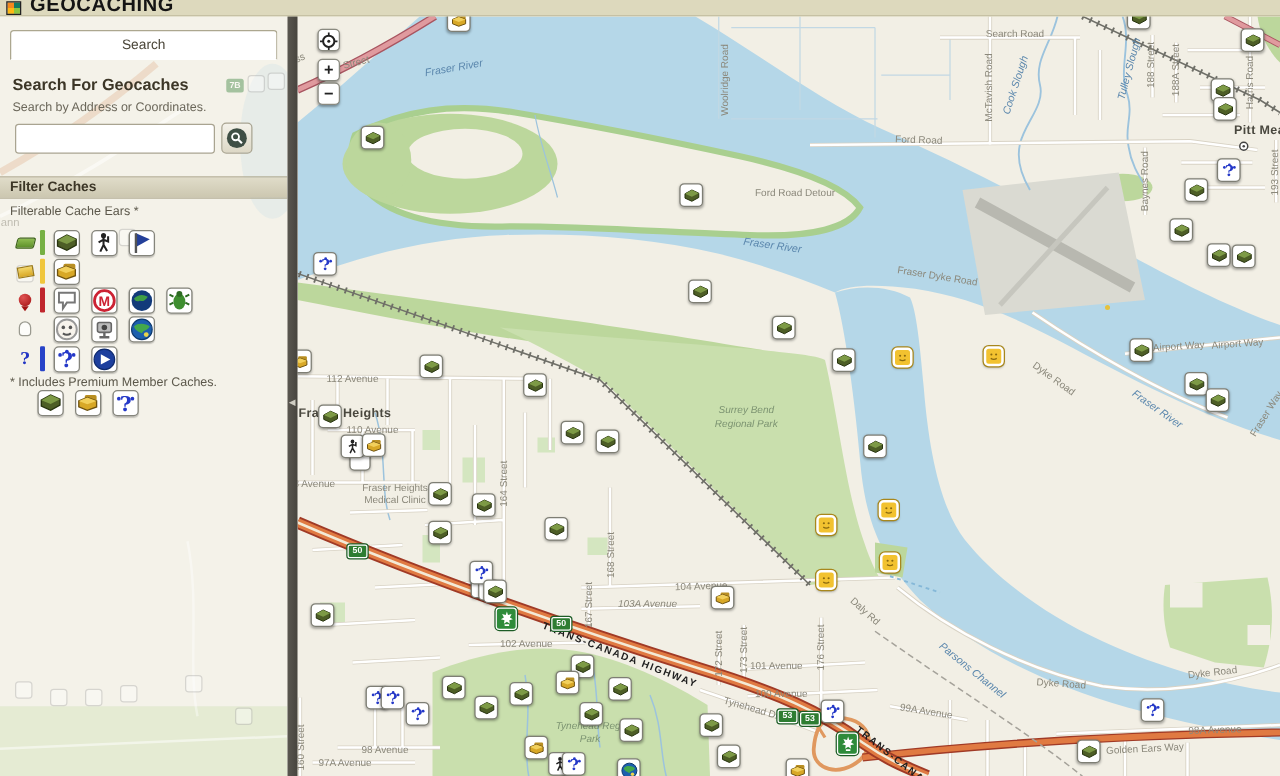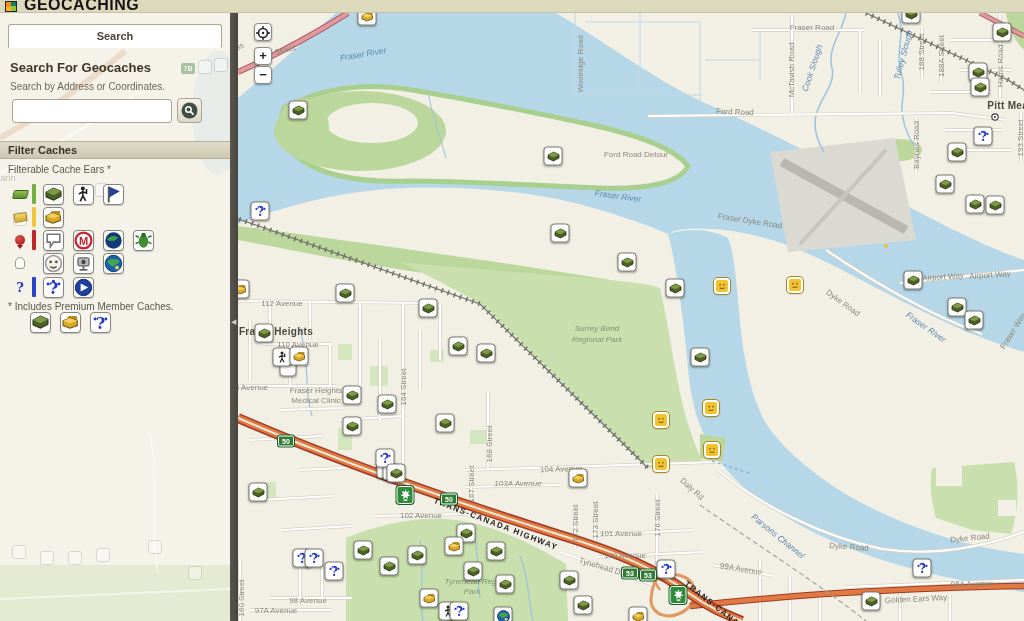--- a/index.html
+++ b/index.html
@@ -11,21 +11,21 @@
   .logo-text { position:absolute; left:24px; top:-4px; font-size:16px; font-weight:bold; letter-spacing:.5px; color:#141414; }
 
   
   .sidebar { position:absolute; left:0; top:13px; width:230px; height:608px; background:#f4f2e9; overflow:hidden; z-index:20; }
   .ghost-svg { position:absolute; left:0; top:0; pointer-events:none; }
   .gmk { position:absolute; width:14px; height:14px; background:#fff; border:1px solid #aaa; border-radius:3px; opacity:.4; }
   .ghost-place { position:absolute; left:-26px; top:160px; font-size:9px; color:#8b887b; opacity:.5; white-space:nowrap; }
   .ghost-shield { position:absolute; left:181px; top:50px; width:14px; height:11px; background:#2e7d32; border-radius:2px; color:#fff; font-size:7px; font-weight:bold; text-align:center; line-height:11px; opacity:.4; }
   .tabs { position:absolute; left:8px; top:11px; width:214px; height:24px; display:flex; }
   .tab { flex:1; text-align:center; font-size:11px; line-height:23px; color:#4a4538; border:1px solid #aca78f; background:#e9e5d4; border-radius:3px 3px 0 0; cursor:pointer; }
-  .tab.active { background:#fff; font-weight:bold; border-bottom-color:#fff; }
+  .tab.active { background:#fff; font-weight:normal; border-bottom-color:#fff; }
   .side-h1 { position:absolute; left:10px; top:47px; font-size:13px; font-weight:bold; color:#3c3627; }
   .side-sub { position:absolute; left:10px; top:68px; font-size:10px; color:#6b675a; }
   .search-row { position:absolute; left:12px; top:85px; display:flex; align-items:center; }
   .search-input { width:160px; height:24px; border:1px solid #a9a491; border-radius:3px; background:#fff; padding:0 6px; font-size:11px; }
   .search-btn { width:25px; height:25px; margin-left:5px; border:1px solid #a9a491; border-radius:4px; background:linear-gradient(#f4f2ea,#ddd8c6); display:flex; align-items:center; justify-content:center; cursor:pointer; }
   .filter-hdr { position:absolute; left:0; top:128px; width:230px; height:18px; background:linear-gradient(#e0dcc9,#ccc7b0); border-top:1px solid #b5b098; border-bottom:1px solid #b5b098; font-size:11px; font-weight:bold; color:#3c3627; line-height:17px; padding-left:8px; }
   .filter-sub { position:absolute; left:8px; top:151px; font-size:10px; color:#5c584b; }
   .frow { position:absolute; left:10px; height:22px; display:flex; align-items:center; }
   .dotbox { width:20px; display:flex; justify-content:center; }
   .bar { width:4px; height:20px; margin:0 7px 0 2px; border-radius:1px; }
@@ -342,21 +342,21 @@
     <circle cx="995" cy="117" r="1" fill="#444"></circle>
   </svg>
 
   <div id="label-layer">
       <span class="ml water" style="left: 125px; top: 41px; transform: translate(-50%, -50%) rotate(-10deg);">Fraser River</span>
       <span class="ml water" style="left: 380px; top: 183px; transform: translate(-50%, -50%) rotate(8deg);">Fraser River</span>
       <span class="ml water" style="left: 688px; top: 314px; transform: translate(-50%, -50%) rotate(35deg);">Fraser River</span>
       <span class="ml water" style="left: 574px; top: 55px; transform: translate(-50%, -50%) rotate(-72deg);">Cook Slough</span>
       <span class="ml water" style="left: 665px; top: 42px; transform: translate(-50%, -50%) rotate(-75deg);">Tulley Slough</span>
       <span class="ml water" style="left: 540px; top: 523px; transform: translate(-50%, -50%) rotate(39deg);">Parsons Channel</span>
-      <span class="ml road" style="left: 574px; top: 14px; transform: translate(-50%, -50%);">Fraser Road</span>
+      <span class="ml road" style="left: 574px; top: 14px; transform: translate(-50%, -50%);">Search Road</span>
       <span class="ml road" style="left: 553px; top: 57px; transform: translate(-50%, -50%) rotate(-90deg);">McTavish Road</span>
       <span class="ml road" style="left: 342px; top: 51px; transform: translate(-50%, -50%) rotate(-90deg);">Woolridge Road</span>
       <span class="ml road" style="left: 497px; top: 99px; transform: translate(-50%, -50%) rotate(2deg);">Ford Road</span>
       <span class="ml road" style="left: 398px; top: 141px; transform: translate(-50%, -50%);">Ford Road Detour</span>
       <span class="ml road" style="left: 683px; top: 39px; transform: translate(-50%, -50%) rotate(-90deg);">188 Street</span>
       <span class="ml road" style="left: 703px; top: 43px; transform: translate(-50%, -50%) rotate(-90deg);">188A Street</span>
       <span class="ml road" style="left: 678px; top: 132px; transform: translate(-50%, -50%) rotate(-90deg);">Baynes Road</span>
       <span class="ml road" style="left: 762px; top: 53px; transform: translate(-50%, -50%) rotate(-90deg);">Harris Road</span>
       <span class="ml road" style="left: 782px; top: 125px; transform: translate(-50%, -50%) rotate(-90deg);">193 Street</span>
       <span class="ml place" style="left: 783px; top: 92px; transform: translate(-50%, -50%);">Pitt Meadows</span>

